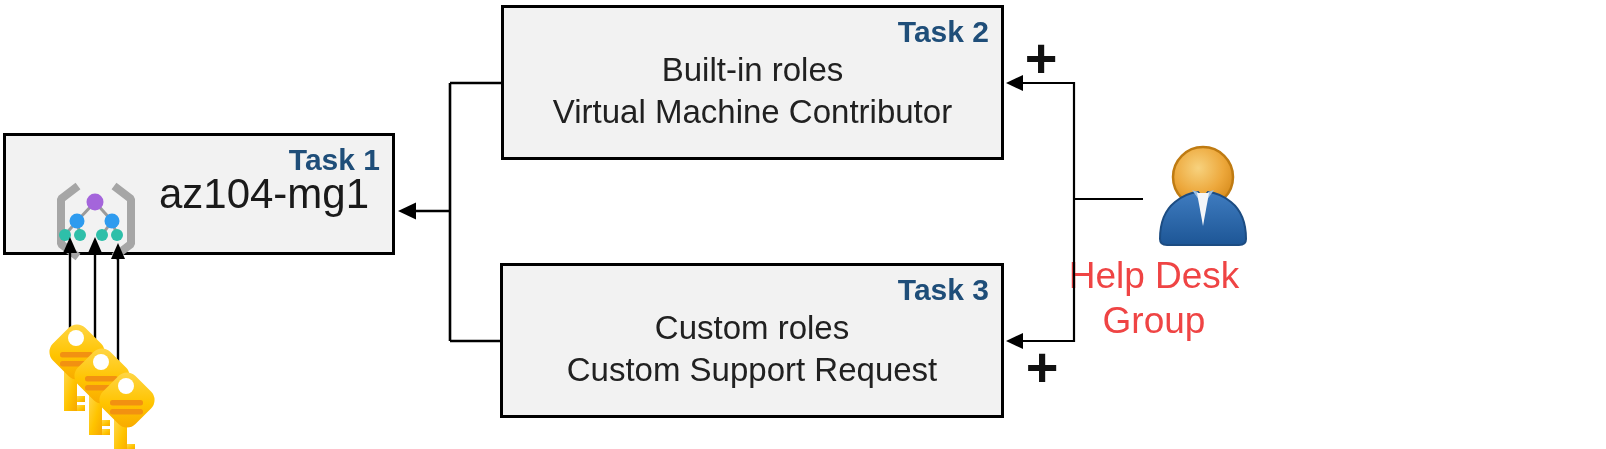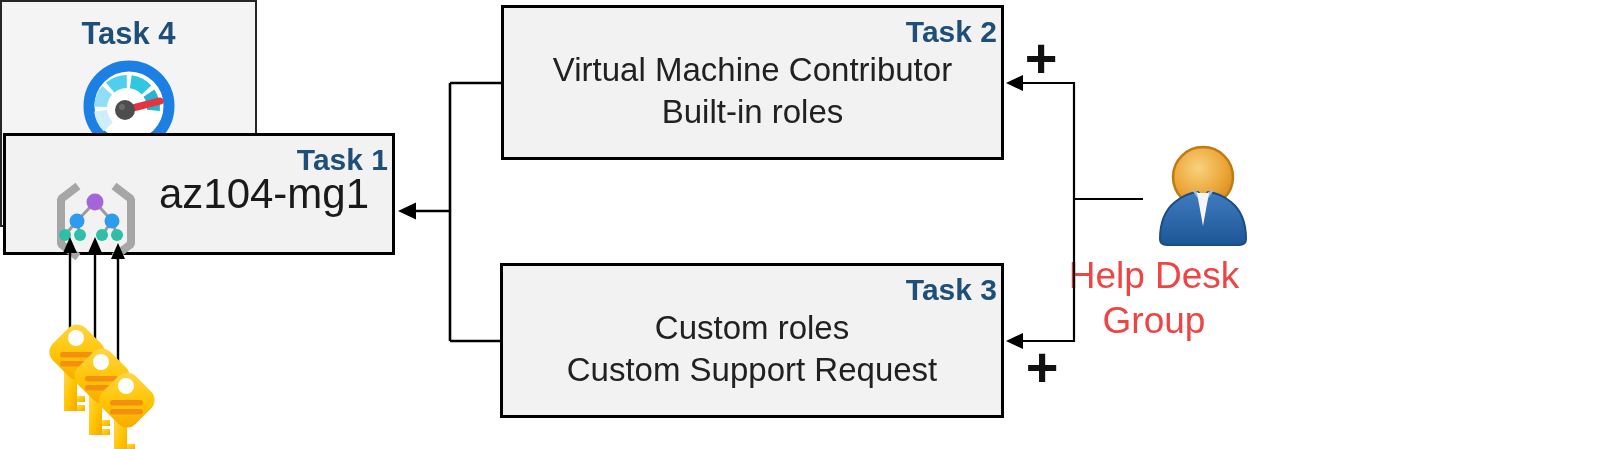--- a/index.html
+++ b/index.html
@@ -2,21 +2,21 @@
 <html><head>
 <meta charset="utf-8">
 <style>
   html,body{margin:0;padding:0;background:#ffffff;}
   .canvas{
     position:relative;width:1606px;height:449px;background:#ffffff;overflow:hidden;
     font-family:"Liberation Sans", sans-serif;
   }
   .box{position:absolute;background:#f2f2f2;border:3px solid #000;box-sizing:border-box;}
   .task-label{
-    position:absolute;top:7px;right:4px;
+    position:absolute;top:7px;right:12px;
     font-size:30px;font-weight:700;color:#1F4E79;letter-spacing:0;
   }
   .task1{left:3px;top:133px;width:392px;height:122px;}
   .task1-row{position:absolute;left:0;top:0;width:100%;height:100%;}
   .mg-icon{position:absolute;left:47px;top:44px;}
   .mg-name{
     position:absolute;left:135px;top:0;width:246px;height:100%;
     display:flex;align-items:center;justify-content:center;
     font-size:42px;color:#1a1a1a;
   }
@@ -77,52 +77,33 @@
         <circle cx="49" cy="55" r="6" fill="#2EBFA9"></circle>
         <circle cx="64" cy="55" r="6" fill="#2EBFA9"></circle>
       </svg>
       <div class="mg-name">az104-mg1</div>
     </div>
   </div>
 
   <div class="box task2">
     <div class="task-label">Task 2</div>
     <div class="roles-lines">
+      <div>Built-in roles</div>
       <div>Virtual Machine Contributor</div>
-      <div>Built-in roles</div>
     </div>
   </div>
 
   <div class="box task3">
     <div class="task-label">Task 3</div>
     <div class="roles-lines">
       <div>Custom roles</div>
       <div>Custom Support Request</div>
     </div>
   </div>
 
-  <div class="task4">
-    <div class="t4-label">Task 4</div>
-    <div class="gauge-wrap">
-      <svg width="96" height="96" viewBox="0 0 96 96">
-        <circle cx="48" cy="48" r="40" fill="#ffffff" stroke="#1B7FE4" stroke-width="11"></circle>
-        <g transform="translate(-2,2)" fill="none" stroke-width="13">
-          <path d="M29.26,66.74 A26.5,26.5 0 0 1 21.64,50.77" stroke="#CDEEFA"></path>
-          <path d="M21.53,46.73 A26.5,26.5 0 0 1 28.23,30.35" stroke="#8FDEF5"></path>
-          <path d="M31.14,27.55 A26.5,26.5 0 0 1 47.77,21.50" stroke="#4FCFEE"></path>
-          <path d="M51.80,21.78 A26.5,26.5 0 0 1 67.46,30.01" stroke="#2FC7E2"></path>
-          <path d="M69.97,33.18 A26.5,26.5 0 0 1 74.40,50.31" stroke="#25B4D2"></path>
-        </g>
-        <line x1="44" y1="52" x2="79" y2="43" stroke="#E4353F" stroke-width="7" stroke-linecap="round"></line>
-        <circle cx="44" cy="52" r="10" fill="#4D4D4D"></circle>
-        <circle cx="41" cy="49" r="3" fill="#707070" opacity="0.85"></circle>
-      </svg>
-    </div>
-    <div class="t4-caption">Activity Log</div>
-  </div>
 
   <svg class="person" width="96" height="104" viewBox="0 0 96 104">
     <defs>
       <radialGradient id="headG" cx="42%" cy="35%" r="70%">
         <stop offset="0%" stop-color="#F7D27E"></stop>
         <stop offset="60%" stop-color="#EDA83C"></stop>
         <stop offset="100%" stop-color="#D68A1A"></stop>
       </radialGradient>
       <linearGradient id="bodyG" x1="0" y1="0" x2="0" y2="1">
         <stop offset="0%" stop-color="#3F7CC0"></stop>

